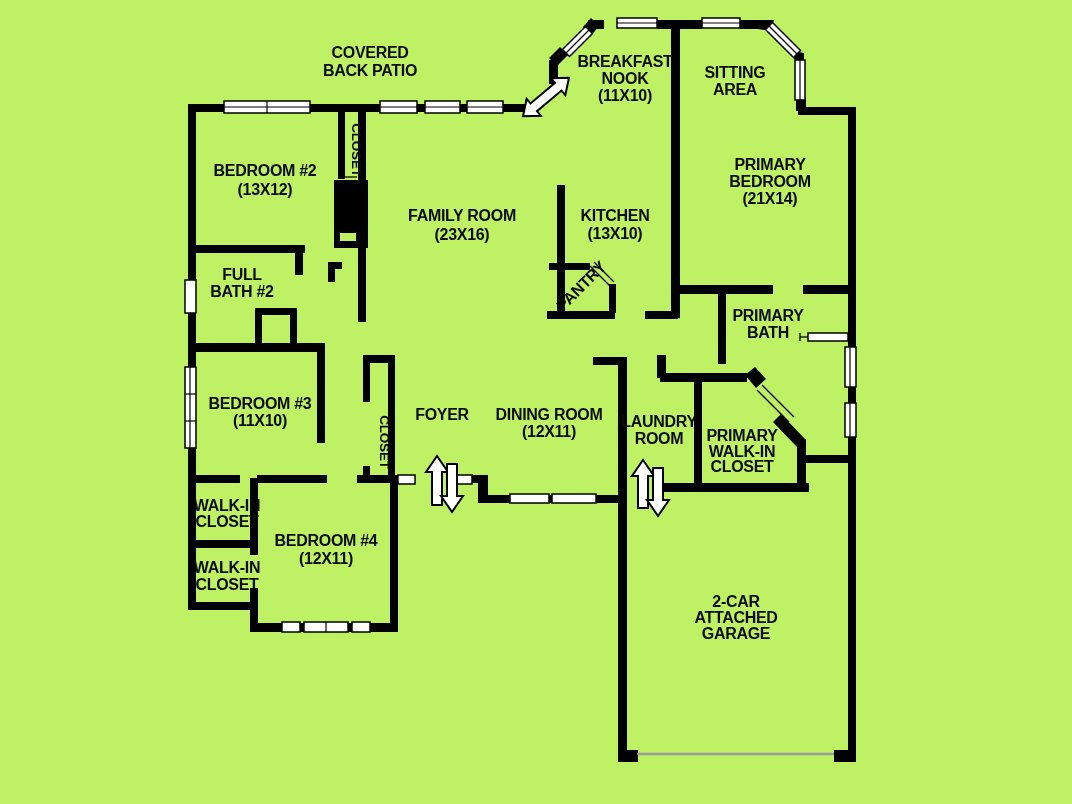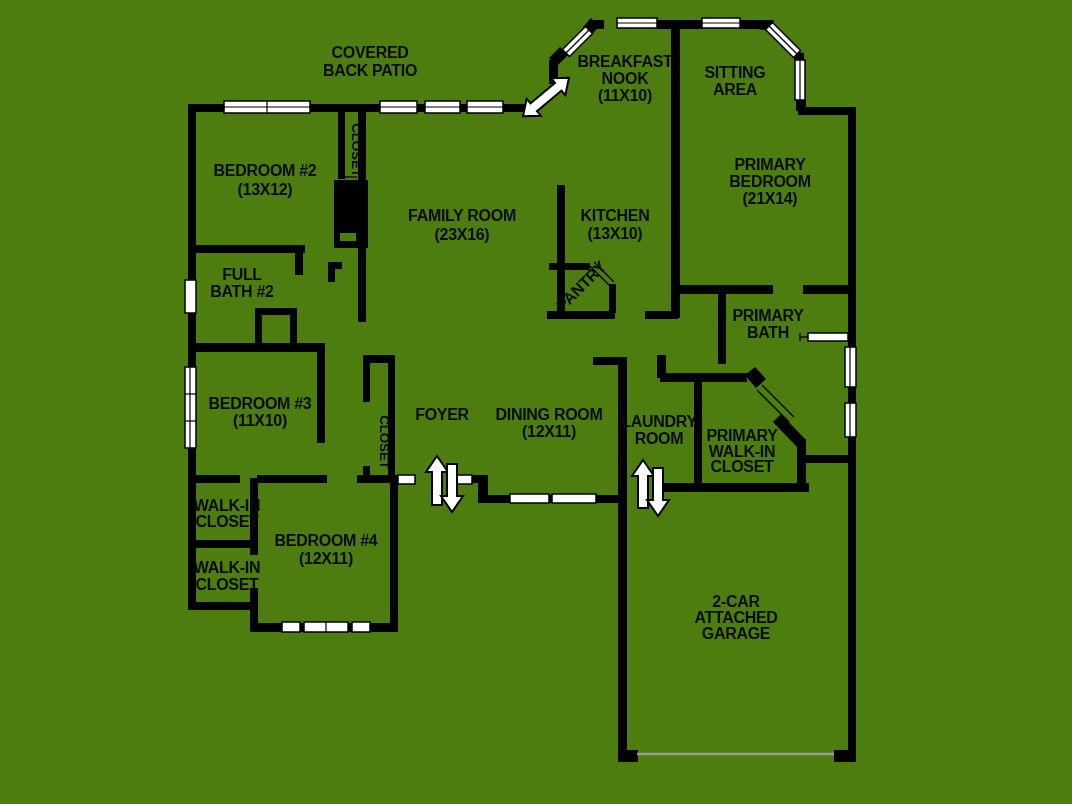--- a/index.html
+++ b/index.html
@@ -1,16 +1,16 @@
 <!DOCTYPE html>
 <html><head>
 <meta charset="utf-8">
 <style>
   html,body{margin:0;padding:0;background:#ffffff;}
-  .stage{width:1072px;height:804px;position:relative;background:#4d7c0f;overflow:hidden;
+  .stage{width:1072px;height:804px;position:relative;background:#bef264;overflow:hidden;
          font-family:"Liberation Sans",sans-serif;text-align:right;}
   svg{display:block}
   .wall rect,.wall polygon{fill:#000;}
   .win{fill:#fff;stroke:#000;stroke-width:1.5;}
   .winline{stroke:#000;stroke-width:1.2;fill:none;}
   .thinline{stroke:#000;stroke-width:1.3;fill:none;}
   .garagedoor{stroke:#9b9b9b;stroke-width:2.5;fill:none;}
   .swing{fill:#fff;stroke:#000;stroke-width:2;stroke-linejoin:miter;}
   .lbl{font:700 16px "Liberation Sans",sans-serif;fill:#0b0b0b;text-anchor:middle;letter-spacing:-0.3px;}
   .lbl-sm{font:700 13.5px "Liberation Sans",sans-serif;fill:#0b0b0b;text-anchor:middle;letter-spacing:-0.2px;}

